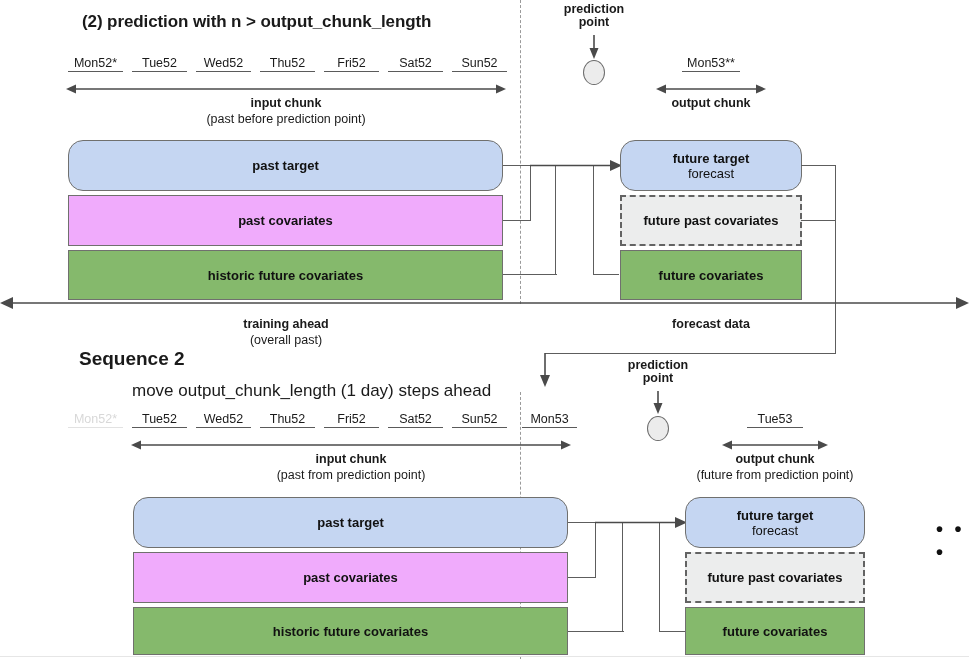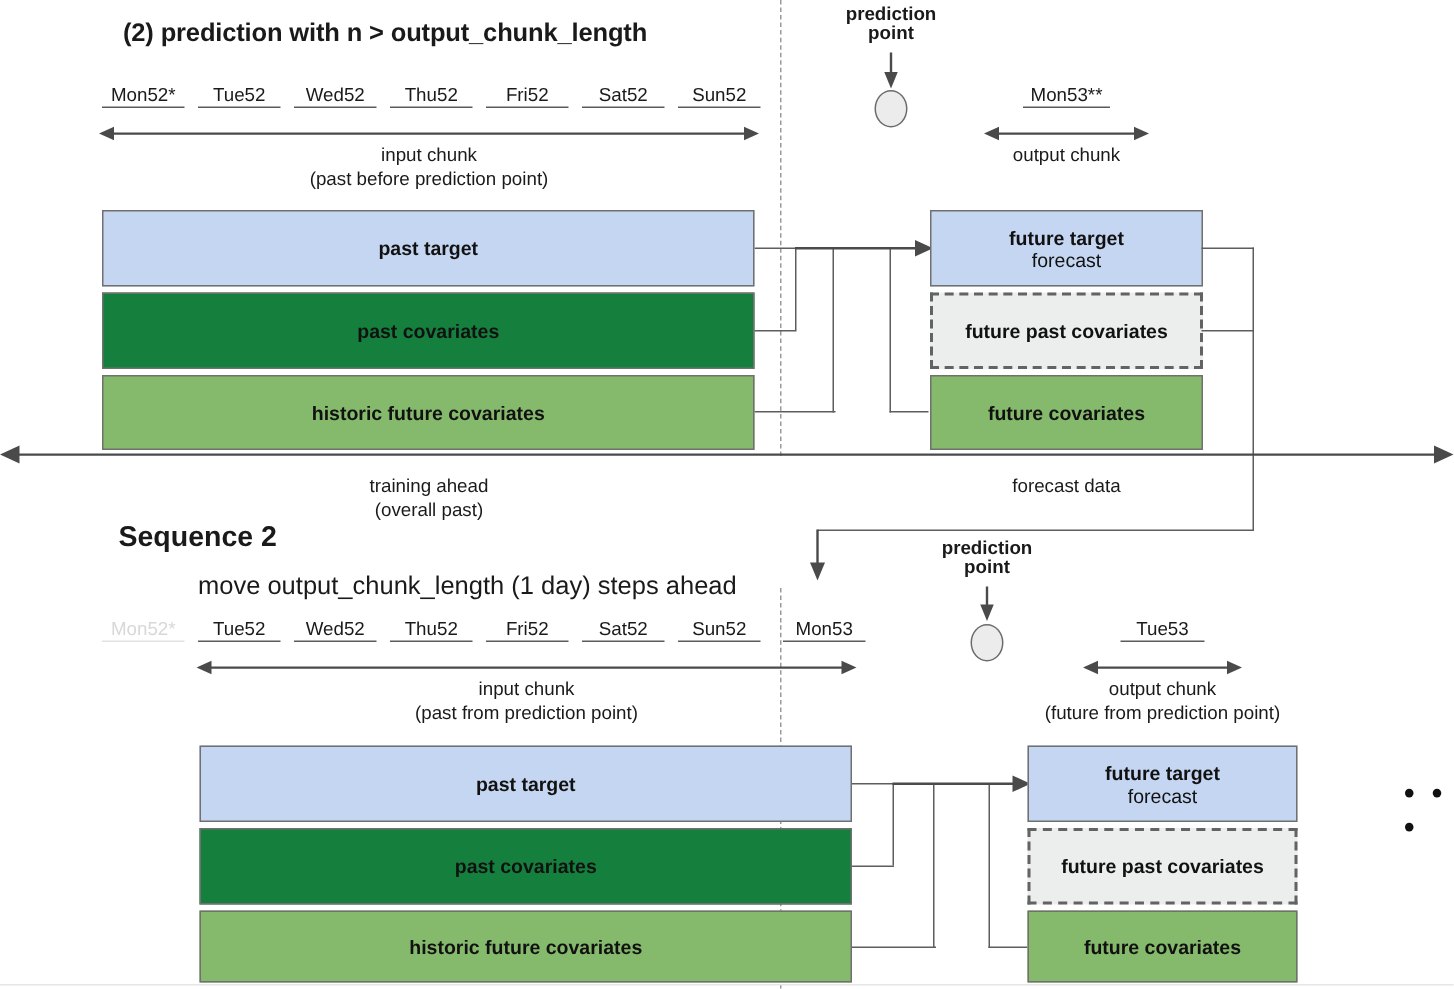--- a/index.html
+++ b/index.html
@@ -14,33 +14,33 @@
   
   .title-bold{font-size:17px;font-weight:bold;letter-spacing:-0.1px;}
   .seq-title{font-size:19px;font-weight:bold;}
   .seq-sub{font-size:17px;font-weight:normal;}
   .daylabel{
     font-size:12.5px;text-align:center;color:#1a1a1a;
     border-bottom:1.3px solid #5a5a5a;padding-bottom:1px;
     box-sizing:border-box;
   }
   .daylabel.faded{color:#d8d8d8;border-bottom-color:#e2e2e2;}
-  .cap-bold{font-size:12.5px;font-weight:normal;text-align:center;}
+  .cap-bold{font-size:12.5px;font-weight:bold;text-align:center;}
   .cap-reg{font-size:12.5px;font-weight:normal;text-align:center;}
   .pp-label{font-size:12.5px;font-weight:bold;text-align:center;line-height:13px;}
 
   
   .box{
     box-sizing:border-box;border:1.6px solid #70706e;
     display:flex;flex-direction:column;align-items:center;justify-content:center;
     font-size:13px;font-weight:bold;color:#111;line-height:15px;text-align:center;
   }
   .box .sub{font-weight:normal;font-size:13px;}
-  .box.blue{background:#c5d6f2;}
-  .box.yellow{background:#15803d;}
+  .box.blue{background:#c5d6f2;border-radius:15px;}
+  .box.yellow{background:#f0abfc;}
   .box.green{background:#85b96c;}
   .box.dashed{background:#eceded;border:2px dashed #636363;}
 
   
   .ln{background:#5d5d5d;}
   .hln{height:1.4px;}
   .vln{width:1.4px;}
   .dotdash{
     width:0;border-left:1.6px dashed #9a9a9a;
   }

